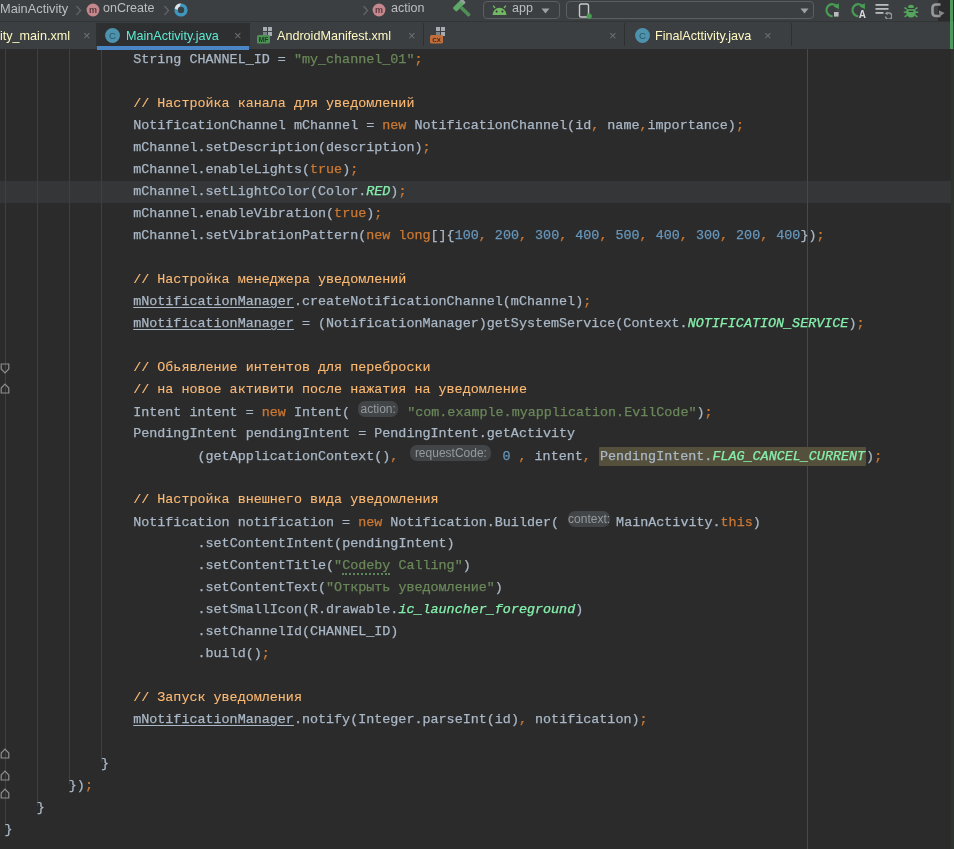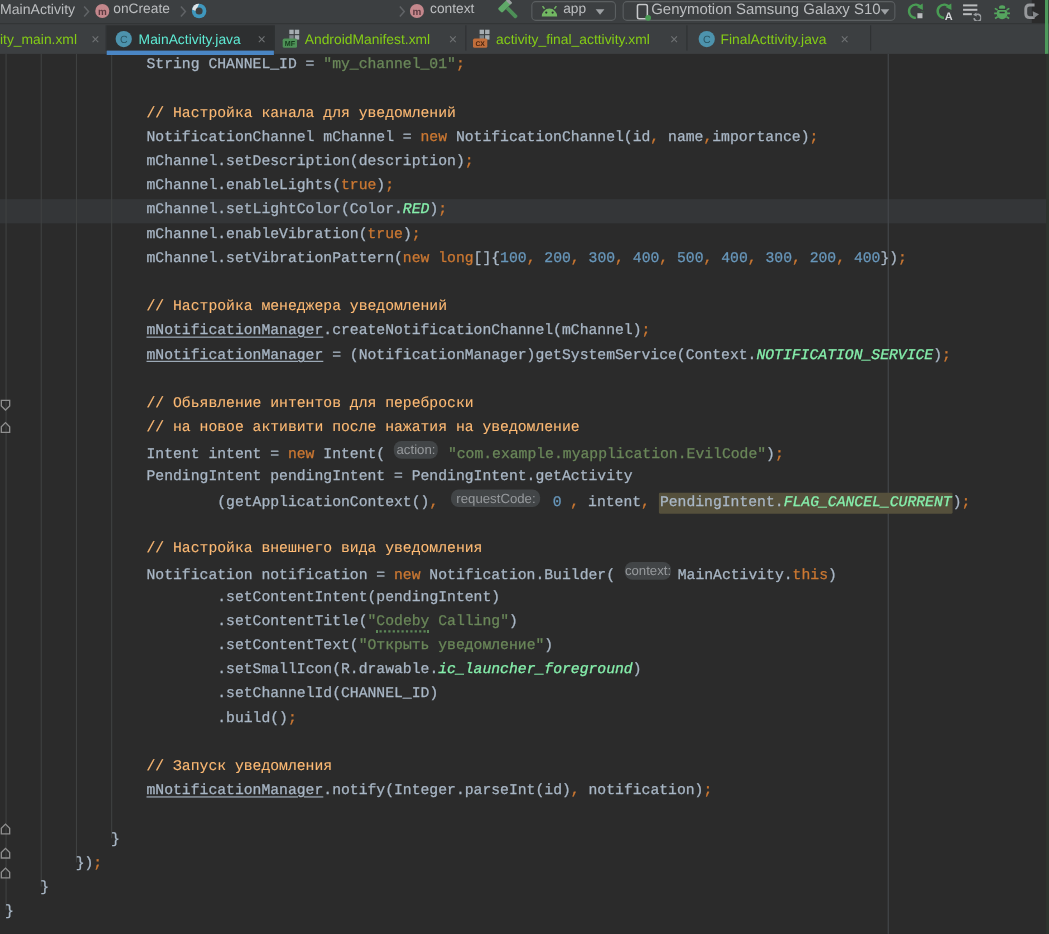--- a/index.html
+++ b/index.html
@@ -1,21 +1,21 @@
 <!DOCTYPE html>
 <html><head><meta charset="utf-8"><title>MainActivity.java</title>
 <style>
 html,body{margin:0;padding:0}
 body{width:954px;height:849px;overflow:hidden;position:relative;background:#2b2b2b;
      font-family:"Liberation Sans",sans-serif;-webkit-font-smoothing:antialiased}
 #nav{position:absolute;left:0;top:0;width:938px;height:21px;background:#3c3f41}
 #tabs{position:absolute;left:0;top:21px;width:954px;height:28px;background:#3c3f41;
       border-top:1px solid #323536;box-sizing:border-box}
 .nvt{position:absolute;top:0;height:20px;line-height:17px;font-size:12.5px;color:#bcbec0;white-space:pre}
-.tabt{position:absolute;top:0;height:28px;line-height:28px;font-size:12.6px;color:#84cc16;white-space:pre}
+.tabt{position:absolute;top:0;height:28px;line-height:28px;font-size:12.6px;color:#fef9c3;white-space:pre}
 .x{position:absolute;top:0;height:28px;line-height:27px;font-size:13px;color:#6f7274}
 .tsep{position:absolute;top:1px;width:1px;height:23px;background:#2e3132}
 #seltab{position:absolute;left:97px;top:1px;width:152px;height:27px;background:#2d2f30}
 #tabline{position:absolute;left:97px;top:24px;width:152px;height:4px;background:#4a86c5}
 #editor{position:absolute;left:0;top:49px;width:954px;height:800px;background:#2b2b2b}
 #caret{position:absolute;left:0;top:181px;width:954px;height:22px;background:#343638}
 #margin{position:absolute;left:807px;top:49px;width:1px;height:800px;background:#45494c}
 .ig{position:absolute;width:1px;background:#3f4141}
 .fm{position:absolute;left:0}
 .ln{position:absolute;white-space:pre;font-family:"Liberation Mono",monospace;
@@ -105,21 +105,21 @@
       <path d="M8 1.4 A6.6 6.6 0 0 0 1.6 6.6 L5 8 Z" fill="#dfe3e5"></path>
       <circle cx="8" cy="8" r="3.2" fill="#3c3f41"></circle>
     </svg>
     <svg style="position:absolute;left:362px;top:5px" width="7" height="11" viewBox="0 0 7 11">
       <path d="M1.5 1 L5.5 5.5 L1.5 10" fill="none" stroke="#606366" stroke-width="1.4"></path>
     </svg>
  <svg style="position:absolute;left:372px;top:3px" width="14" height="14" viewBox="0 0 14 14">
       <circle cx="7" cy="7" r="6.4" fill="#c4878c"></circle>
       <text x="7" y="10.2" font-family="Liberation Sans" font-size="9" font-weight="bold" fill="#5d3a41" text-anchor="middle">m</text>
     </svg>
-    <span class="nvt" style="left:391px">context</span>
+    <span class="nvt" style="left:391px">action</span>
  <svg style="position:absolute;left:451px;top:0px" width="22" height="20" viewBox="0 0 22 20">
       <g transform="rotate(-45 10.5 8.5)">
         <rect x="4.5" y="1.8" width="13" height="5.4" rx="1.2" fill="#5fa868"></rect>
         <rect x="15" y="1.8" width="2.8" height="5.4" rx="1" fill="#9a9da0"></rect>
         <rect x="9.3" y="7" width="3.5" height="12.5" rx="1.2" fill="#4d8f57"></rect>
       </g>
     </svg>
  <div class="combo" style="left:483px;width:77px"></div>
     <svg style="position:absolute;left:491px;top:5px" width="17" height="11" viewBox="0 0 17 11">
       <path d="M1.5 10 A7 7.2 0 0 1 15.5 10 Z" fill="#72b862"></path>
@@ -130,21 +130,20 @@
     </svg>
     <span class="nvt" style="left:512px">app</span>
     <svg style="position:absolute;left:541px;top:8px" width="9" height="6" viewBox="0 0 9 6">
       <path d="M0.5 0.5 L8.5 0.5 L4.5 5.5 Z" fill="#9da1a4"></path>
     </svg>
  <div class="combo" style="left:566px;width:248px"></div>
     <svg style="position:absolute;left:577px;top:3px" width="15" height="16" viewBox="0 0 15 16">
       <rect x="2.5" y="1" width="9" height="13" rx="1.6" fill="none" stroke="#c7c9cb" stroke-width="1.4"></rect>
       <circle cx="12.2" cy="13.2" r="2.6" fill="#499C54"></circle>
     </svg>
-    <span class="nvt" style="left:592px;font-size:13.6px">Genymotion Samsung Galaxy S10</span>
     <svg style="position:absolute;left:800px;top:8px" width="9" height="6" viewBox="0 0 9 6">
       <path d="M0.5 0.5 L8.5 0.5 L4.5 5.5 Z" fill="#9da1a4"></path>
     </svg>
  <svg style="position:absolute;left:824px;top:2px" width="17" height="17" viewBox="0 0 17 17">
       <path d="M13.6 5.2 A6 6 0 1 0 14.4 8.6" fill="none" stroke="#499C54" stroke-width="2.2"></path>
       <path d="M14.8 1.2 L15 7 L9.6 4.4 Z" fill="#499C54"></path>
       <rect x="8.6" y="8.6" width="7" height="7" fill="#3c3f41"></rect>
       <rect x="10" y="10" width="4.6" height="4.6" fill="#b9bbbd"></rect>
     </svg>
     <svg style="position:absolute;left:850px;top:2px" width="17" height="17" viewBox="0 0 17 17">
@@ -202,21 +201,20 @@
     <span class="x" style="left:408px">×</span>
  <div class="tsep" style="left:423px"></div>
  <svg style="position:absolute;left:429px;top:4px" width="19" height="19" viewBox="0 0 19 19">
       <rect x="7" y="1" width="4" height="4" fill="#a6adb2"></rect>
       <rect x="12" y="1" width="4" height="4" fill="#a6adb2"></rect>
       <rect x="12" y="6" width="4" height="4" fill="#a6adb2"></rect>
       <rect x="7" y="6" width="4" height="4" fill="#7c8388"></rect>
       <rect x="1" y="9" width="13" height="8.5" rx="1.5" fill="#c06e3b"></rect>
       <text x="7.5" y="15.8" font-family="Liberation Sans" font-size="6.2" font-weight="bold" fill="#47220e" text-anchor="middle">CX</text>
     </svg>
-    <span class="tabt" style="left:451px">activity_final_acttivity.xml</span>
     <span class="x" style="left:609px">×</span>
  <div class="tsep" style="left:624px"></div>
  <svg style="position:absolute;left:634px;top:5px" width="17" height="17" viewBox="0 0 17 17">
       <circle cx="8.5" cy="8.5" r="7.4" fill="#4d93ad"></circle>
       <text x="8.5" y="12" font-family="Liberation Sans" font-size="9.6" fill="#2a5563" text-anchor="middle">C</text>
     </svg>
     <span class="tabt" style="left:655px">FinalActtivity.java</span>
     <span class="x" style="left:764px">×</span>
  <div class="tsep" style="left:791px"></div>
 </div>

